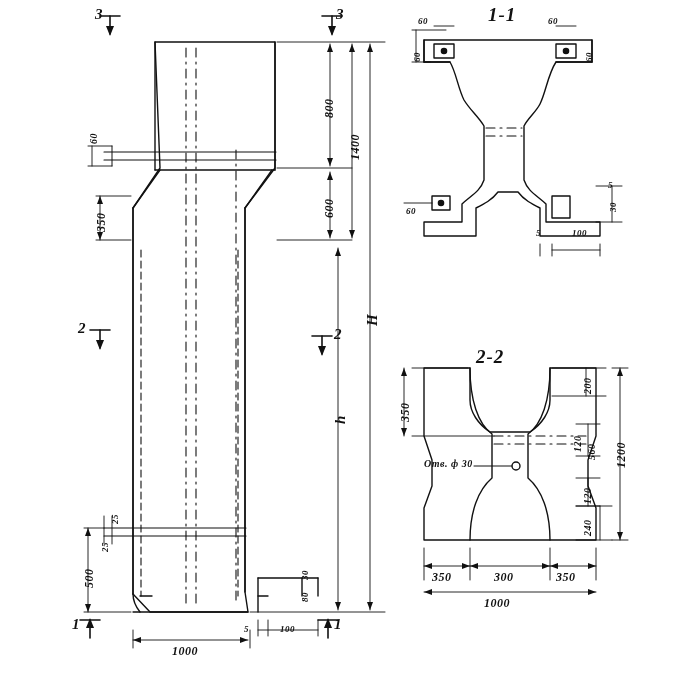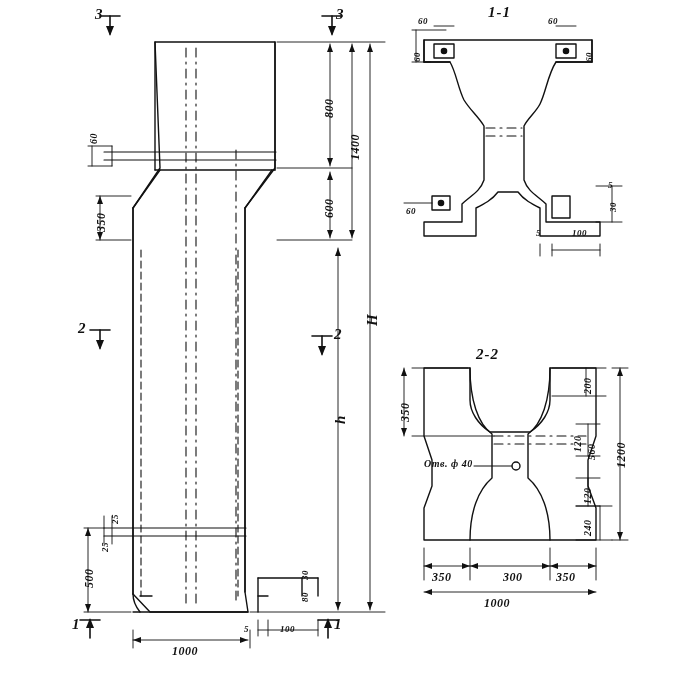--- a/index.html
+++ b/index.html
@@ -19,21 +19,21 @@
     white-space:nowrap;
     font-style:italic;
     font-weight:bold;
     letter-spacing:0.5px;
   }
   .lbl.small{font-size:10px;}
   .lbl.tiny{font-size:9px;}
   .lbl.big{font-size:15px;}
   .rot90{transform:rotate(-90deg);transform-origin:left top;}
   .title{
-    font-size:15px;font-weight:bold;font-style:italic;letter-spacing:1px;
+    font-size:19px;font-weight:bold;font-style:italic;letter-spacing:1px;
   }
 </style>
 </head>
 <body>
 
 <div id="sheet">
 
   <svg id="drawing" viewBox="0 0 700 700" xmlns="http://www.w3.org/2000/svg">
     <g fill="none" stroke="#111" stroke-width="1.4" stroke-linecap="round" stroke-linejoin="round">
 
@@ -306,18 +306,18 @@
 
   <div class="lbl title" style="left:476px;top:310px;margin-top:36px;">2-2</div>
   <div class="lbl rot90" style="left:398px;top:422px;">350</div>
   <div class="lbl rot90 small" style="left:582px;top:394px;">200</div>
   <div class="lbl rot90 small" style="left:572px;top:452px;">120</div>
   <div class="lbl rot90 small" style="left:586px;top:460px;">560</div>
   <div class="lbl rot90 small" style="left:582px;top:504px;">120</div>
   <div class="lbl rot90 small" style="left:582px;top:536px;">240</div>
   <div class="lbl rot90" style="left:614px;top:468px;">1200</div>
   <div class="lbl" style="left:432px;top:570px;">350</div>
-  <div class="lbl" style="left:494px;top:570px;margin-left:9px;">300</div>
+  <div class="lbl" style="left:494px;top:570px;">300</div>
   <div class="lbl" style="left:556px;top:570px;">350</div>
   <div class="lbl" style="left:484px;top:596px;">1000</div>
-  <div class="lbl small" style="left:424px;top:458px;">Отв. ф 40</div>
+  <div class="lbl small" style="left:424px;top:458px;">Отв. ф 30</div>
 
 </div>
 
 </body></html>

